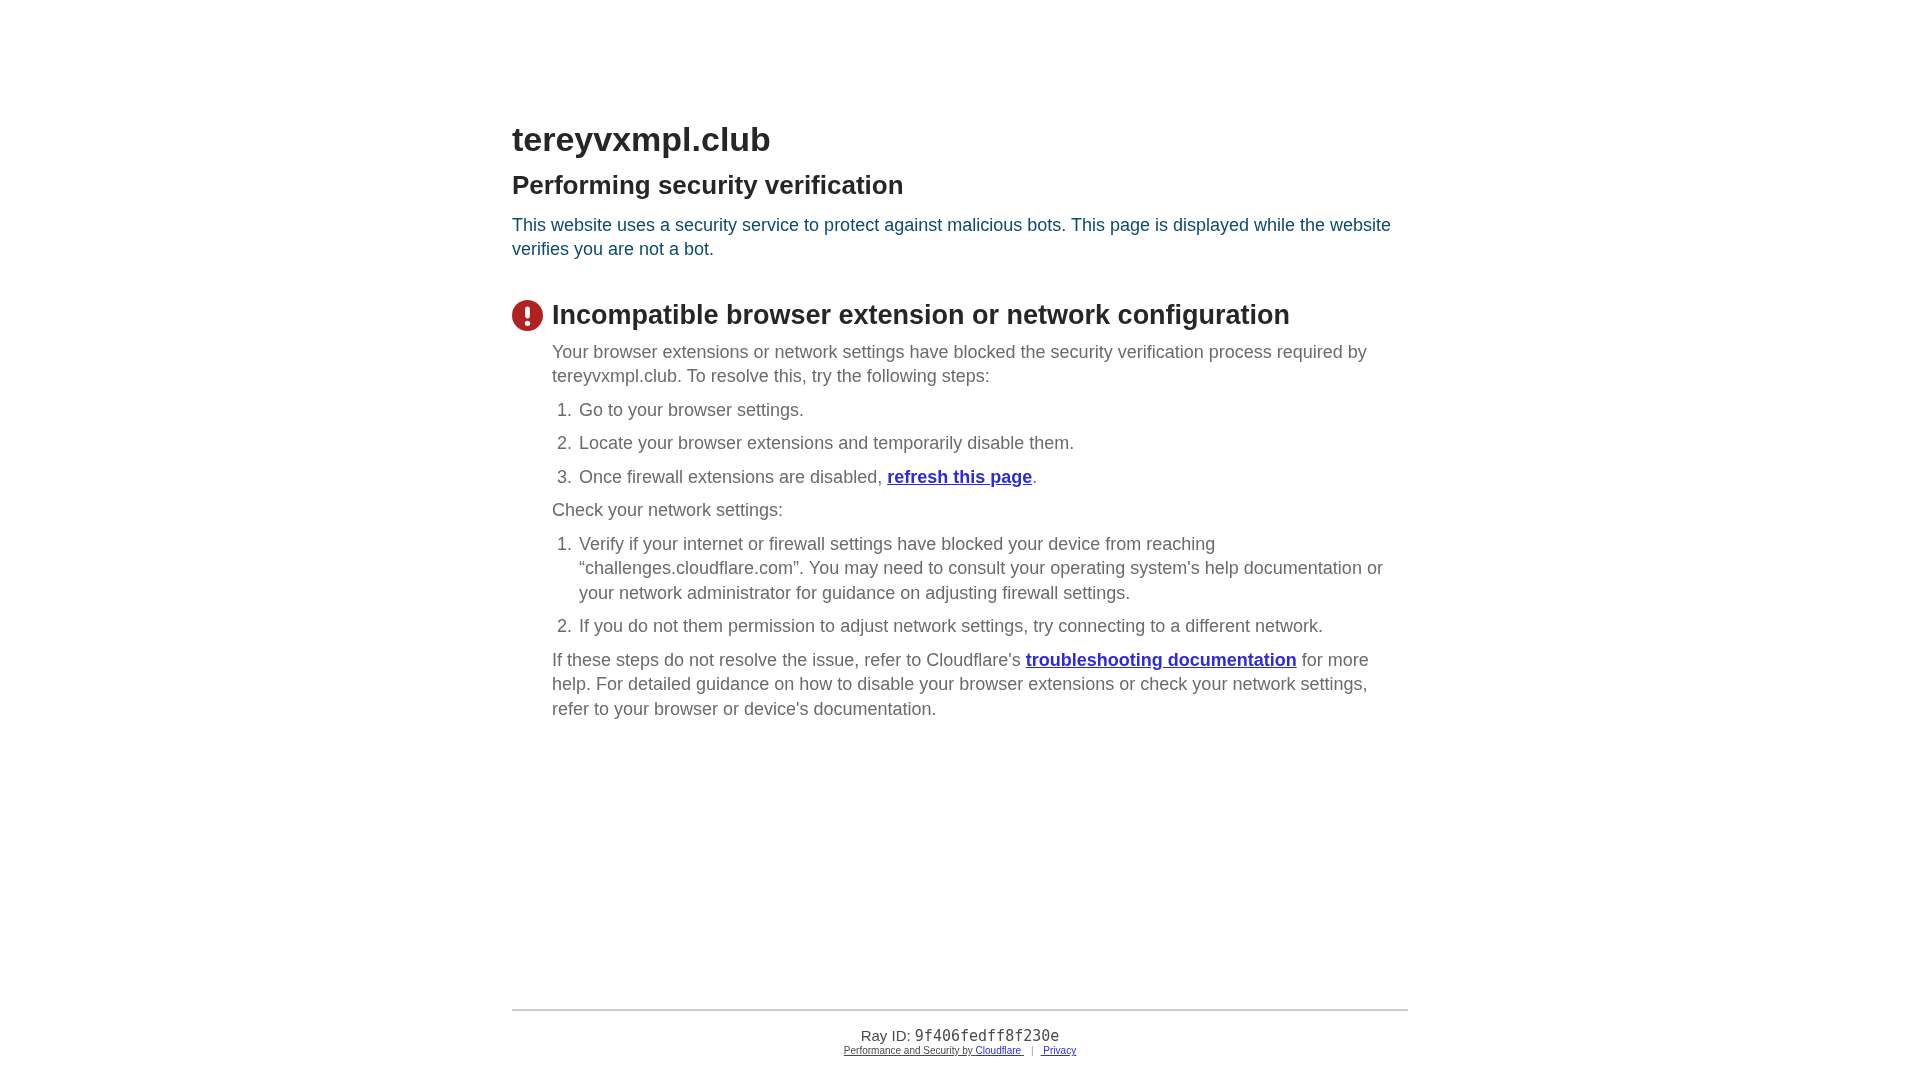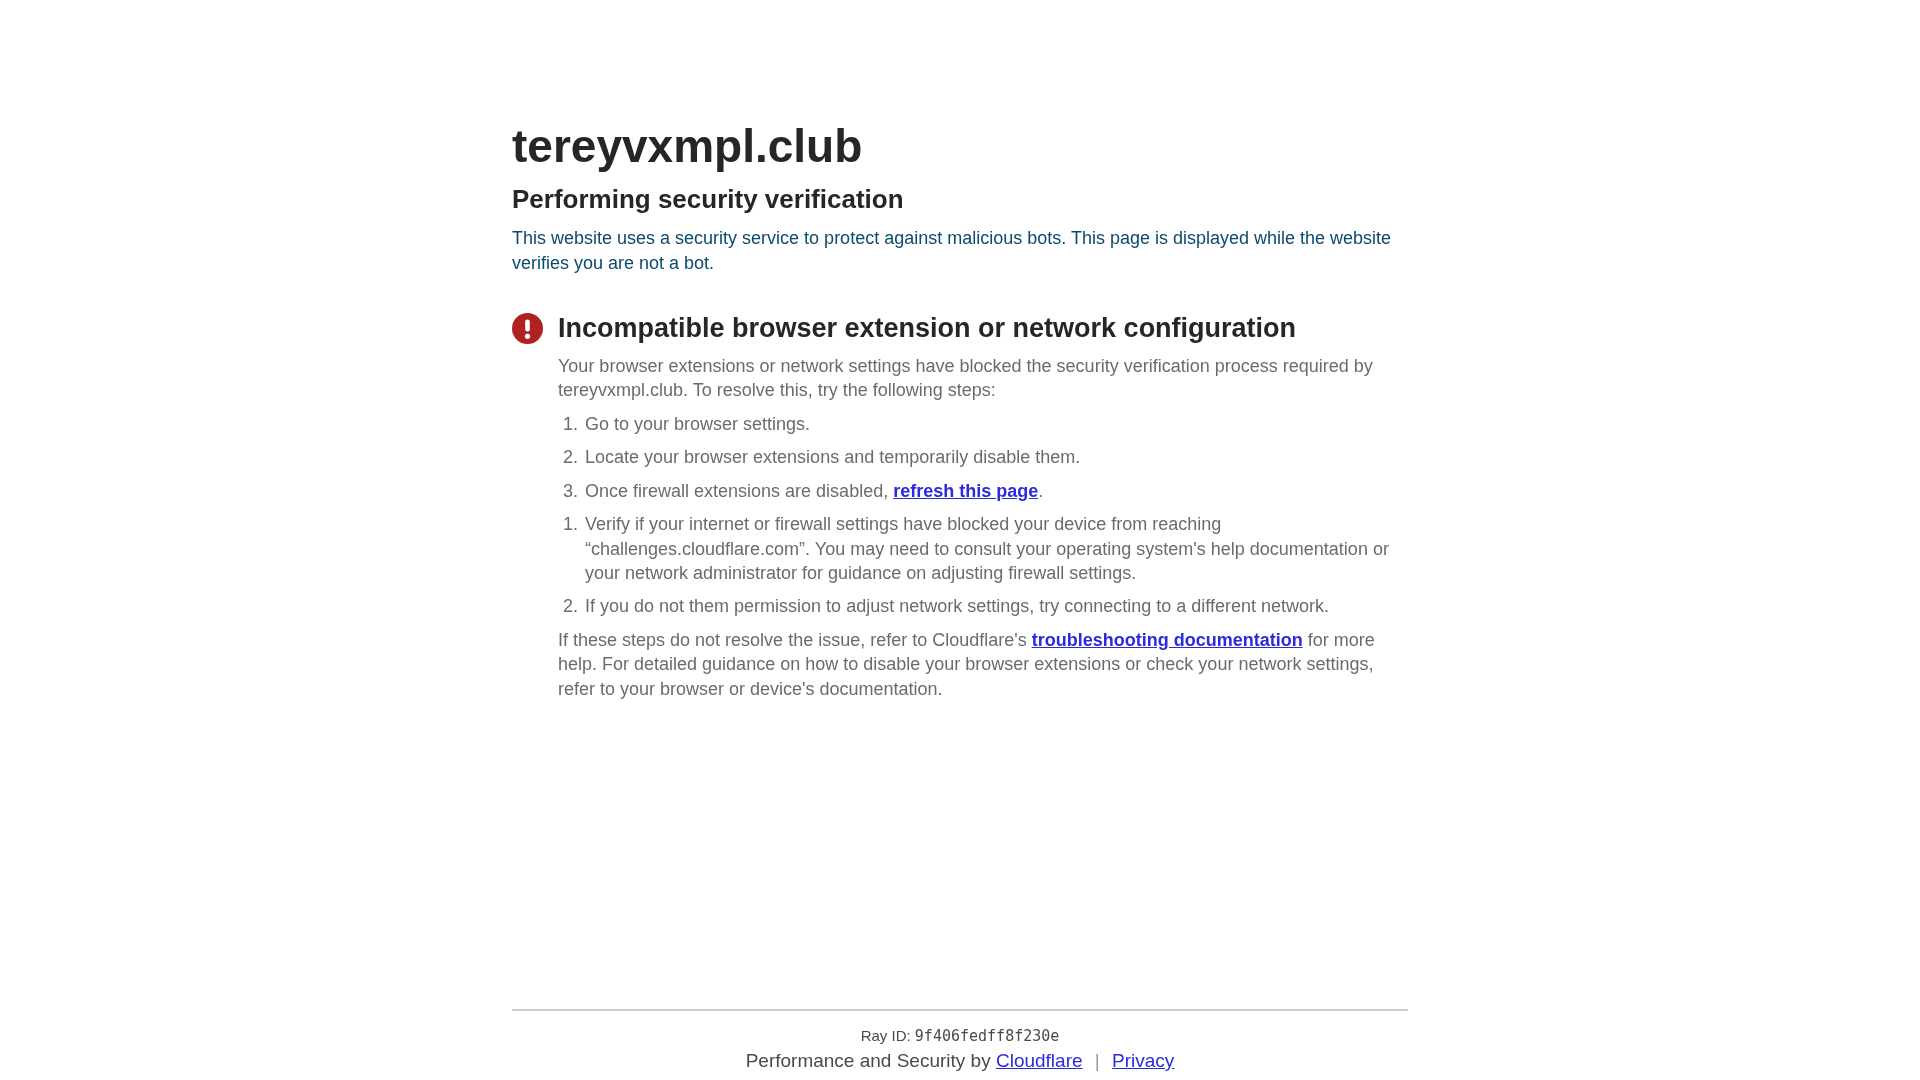--- a/index.html
+++ b/index.html
@@ -13,21 +13,21 @@
     font-family: "Liberation Sans", sans-serif;
     overflow: hidden;
   }
   .container {
     width: 896px;
     margin: 0 auto;
     padding-top: 120px;
   }
   h1.site-title {
     margin: 0;
-    font-size: 46px;
+    font-size: 34px;
     line-height: 1.15;
     font-weight: bold;
     color: #262626;
     letter-spacing: 0;
   }
   h2.page-subtitle {
     margin: 10px 0 1px 0;
     font-size: 26px;
     line-height: 1.25;
     font-weight: bold;
@@ -35,21 +35,21 @@
   }
   p.page-description {
     margin: 11px 0 0 0;
     font-size: 18px;
     line-height: 1.36;
     color: #0c4a6e;
   }
   .alert-section {
     display: flex;
     align-items: flex-start;
-    gap: 15px;
+    gap: 9px;
     margin-top: 37px;
   }
   .alert-icon-wrap {
     flex: 0 0 auto;
     width: 31px;
     height: 31px;
     margin-top: 1px;
   }
   .alert-body {
     flex: 1 1 auto;
@@ -98,23 +98,23 @@
     font-size: 15px;
     color: #4a4a4a;
   }
   .ray-value {
     font-family: "DejaVu Sans Mono", monospace;
     font-size: 15px;
     color: #4a4a4a;
     text-align: center;
   }
   .attribution-line {
-    margin-top: 5px;
-    font-size: 19px;
+    font-size: 10px;
     color: #4a4a4a;
+    text-decoration: underline;
   }
   a.footer-link {
     color: #2b2bdd;
     text-decoration: underline;
     font-weight: normal;
     cursor: pointer;
   }
   .footer-separator {
     color: #9a9a9a;
     margin: 0 7px;
@@ -143,20 +143,21 @@
       <h3 class="alert-heading">Incompatible browser extension or network configuration</h3>
 
       <p>Your browser extensions or network settings have blocked the security verification process required by tereyvxmpl.club. To resolve this, try the following steps:</p>
 
       <ol>
         <li>Go to your browser settings.</li>
         <li>Locate your browser extensions and temporarily disable them.</li>
         <li><span>Once firewall extensions are disabled, </span><a class="inline-link" href="#">refresh this page</a><span>.</span></li>
       </ol>
 
+      <p>Check your network settings:</p>
       <ol>
         <li>Verify if your internet or firewall settings have blocked your device from reaching “challenges.cloudflare.com”. You may need to consult your operating system's help documentation or your network administrator for guidance on adjusting firewall settings.</li>
         <li>If you do not them permission to adjust network settings, try connecting to a different network.</li>
       </ol>
 
       <p class="last"><span>If these steps do not resolve the issue, refer to Cloudflare's </span><a class="inline-link" href="#">troubleshooting documentation</a><span> for more help. For detailed guidance on how to disable your browser extensions or check your network settings, refer to your browser or device's documentation.</span></p>
     </div>
   </section>
 
 </main>

